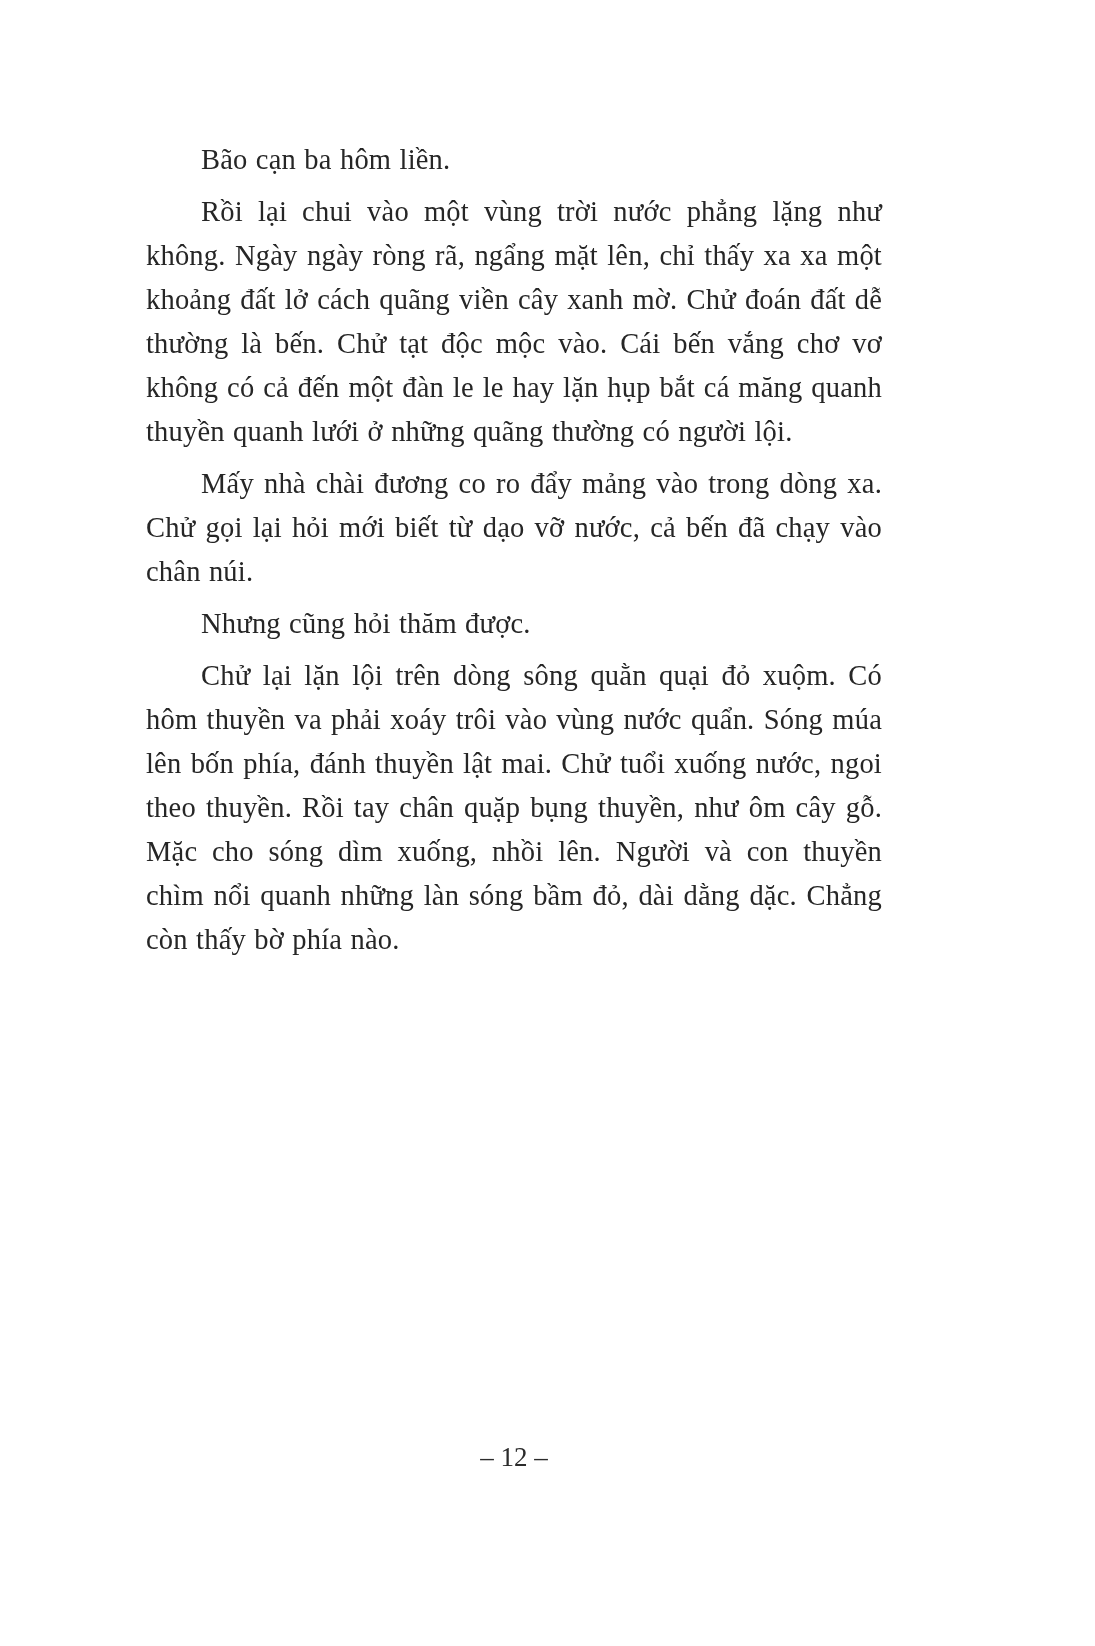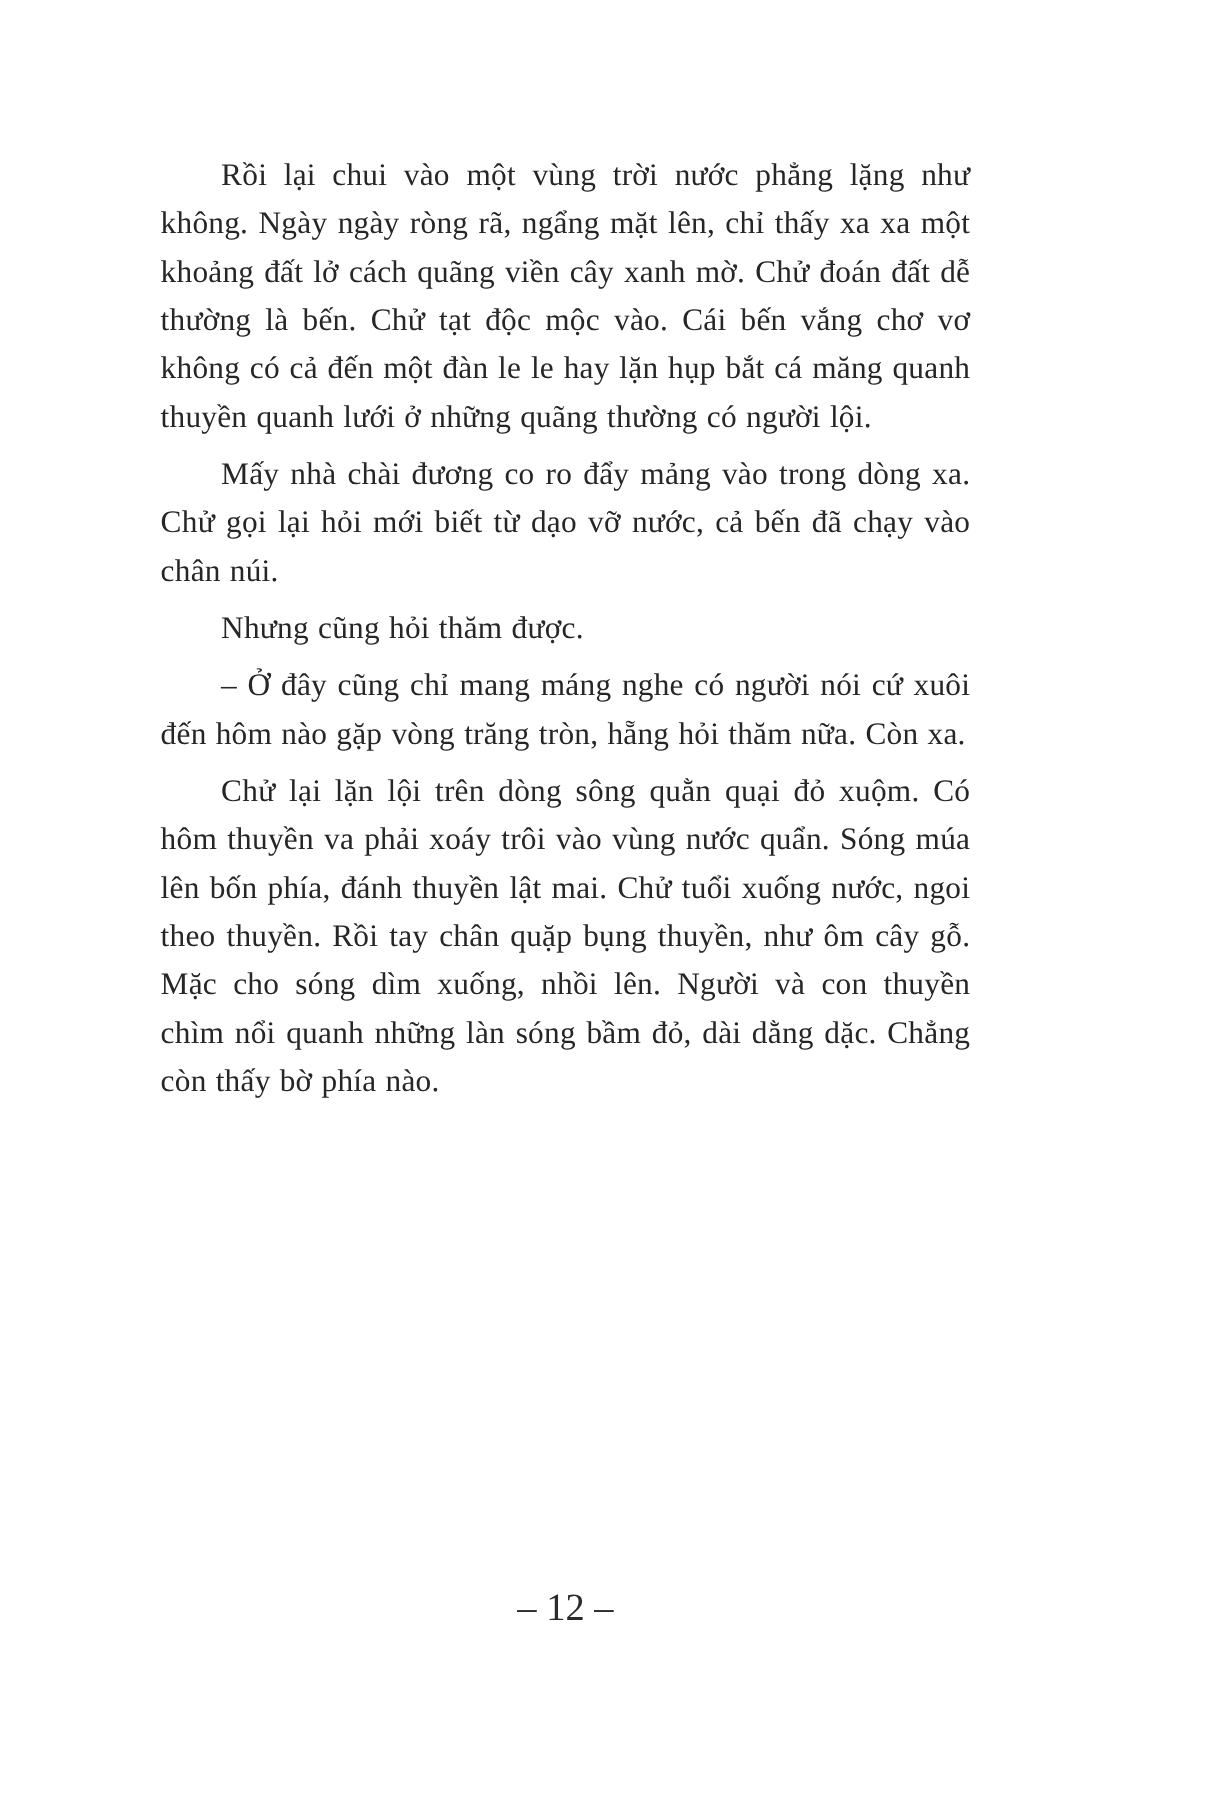--- a/index.html
+++ b/index.html
@@ -30,37 +30,37 @@
     text-indent: 55px;
     letter-spacing: 0.2px;
     word-spacing: 1px;
   }
   .page-number {
     position: absolute;
     left: 146px;
     top: 1442px;
     width: 736px;
     text-align: center;
-    font-size: 35px;
+    font-size: 27px;
     color: #2b2b2b;
   }
 </style>
 </head>
 <body>
 
 <div class="page">
   <div class="text-block">
 
+      <p>Bão cạn ba hôm liền.</p>
 
       <p>Rồi lại chui vào một vùng trời nước phẳng lặng như không. Ngày ngày ròng rã, ngẩng mặt lên, chỉ thấy xa xa một khoảng đất lở cách quãng viền cây xanh mờ. Chử đoán đất dễ thường là bến. Chử tạt độc mộc vào. Cái bến vắng chơ vơ không có cả đến một đàn le le hay lặn hụp bắt cá măng quanh thuyền quanh lưới ở những quãng thường có người lội.</p>
 
       <p>Mấy nhà chài đương co ro đẩy mảng vào trong dòng xa. Chử gọi lại hỏi mới biết từ dạo vỡ nước, cả bến đã chạy vào chân núi.</p>
 
       <p>Nhưng cũng hỏi thăm được.</p>
 
 
-      <p>– Ở đây cũng chỉ mang máng nghe có người nói cứ xuôi đến hôm nào gặp vòng trăng tròn, hẵng hỏi thăm nữa. Còn xa.</p>
 
       <p>Chử lại lặn lội trên dòng sông quằn quại đỏ xuộm. Có hôm thuyền va phải xoáy trôi vào vùng nước quẩn. Sóng múa lên bốn phía, đánh thuyền lật mai. Chử tuổi xuống nước, ngoi theo thuyền. Rồi tay chân quặp bụng thuyền, như ôm cây gỗ. Mặc cho sóng dìm xuống, nhồi lên. Người và con thuyền chìm nổi quanh những làn sóng bầm đỏ, dài dằng dặc. Chẳng còn thấy bờ phía nào.</p>
 
     </div>
   <div class="page-number">– 12 –</div>
 </div>
 
 </body></html>

